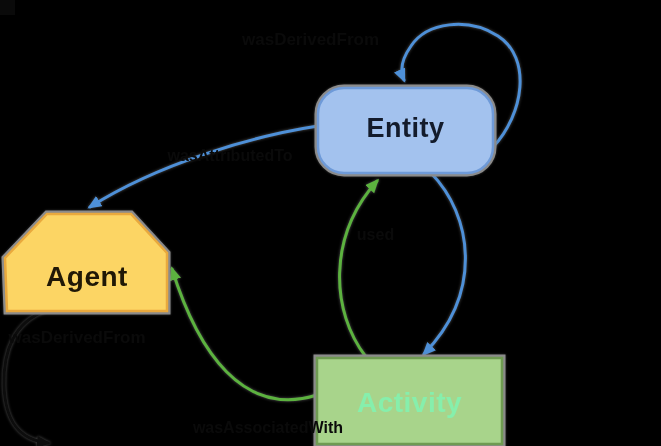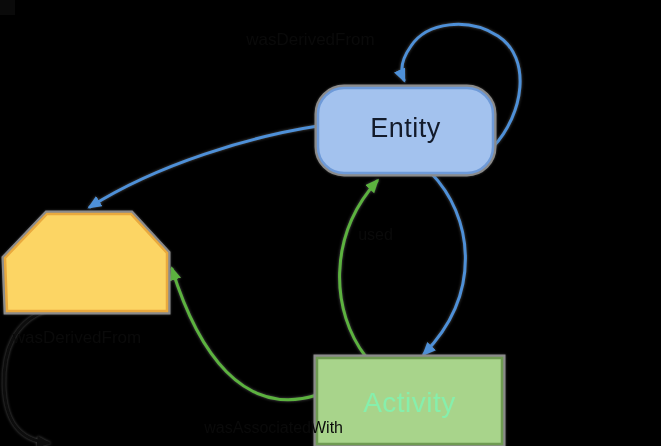--- a/index.html
+++ b/index.html
@@ -3,20 +3,21 @@
 <meta charset="utf-8">
 <style>
   html, body { margin: 0; padding: 0; background: #000; }
   #stage {
     position: relative;
     width: 525px;
     height: 446px;
     background: #000;
     overflow: hidden;
     font-family: "Liberation Sans", sans-serif;
+    font-weight: bold;
   }
   #scene { position: absolute; left: 0; top: 0; }
   .edges { filter: drop-shadow(0 0 1.5px rgba(150,150,150,0.55)); }
   .nodes { filter: drop-shadow(0 0 1px rgba(120,120,120,0.5)); }
   .node-label {
     position: absolute;
     text-align: center;
     letter-spacing: 0.5px;
     pointer-events: none;
   }
@@ -81,21 +82,23 @@
 
       <polygon points="47,214 131,214 167,253 167,311 7,311 5,258" fill="none" stroke="#8b8b8b" stroke-width="7"></polygon>
       <polygon points="47,214 131,214 167,253 167,311 7,311 5,258" fill="#fcd564" stroke="#e9a93d" stroke-width="2.5"></polygon>
 
       <rect x="317" y="358" width="185" height="86" fill="none" stroke="#8b8b8b" stroke-width="7"></rect>
       <rect x="317" y="358" width="185" height="86" fill="#a8d48b" stroke="#6f9b52" stroke-width="2.5"></rect>
     </g>
   </svg>
 
   <div class="node-label lbl-entity">Entity</div>
+  <div class="node-label lbl-agent">Agent</div>
   <div class="node-label lbl-activity">Activity</div>
 
   <div class="edge-label lbl-derived">wasDerivedFrom</div>
+  <div class="edge-label lbl-attributed">wasAttributedTo</div>
   <div class="edge-label lbl-used">used</div>
   <div class="edge-label lbl-associated">wasAssociatedWith</div>
   <div class="edge-label lbl-acted">wasDerivedFrom</div>
 
   <div class="corner-artifact"></div>
 </div>
 
 </body></html>

